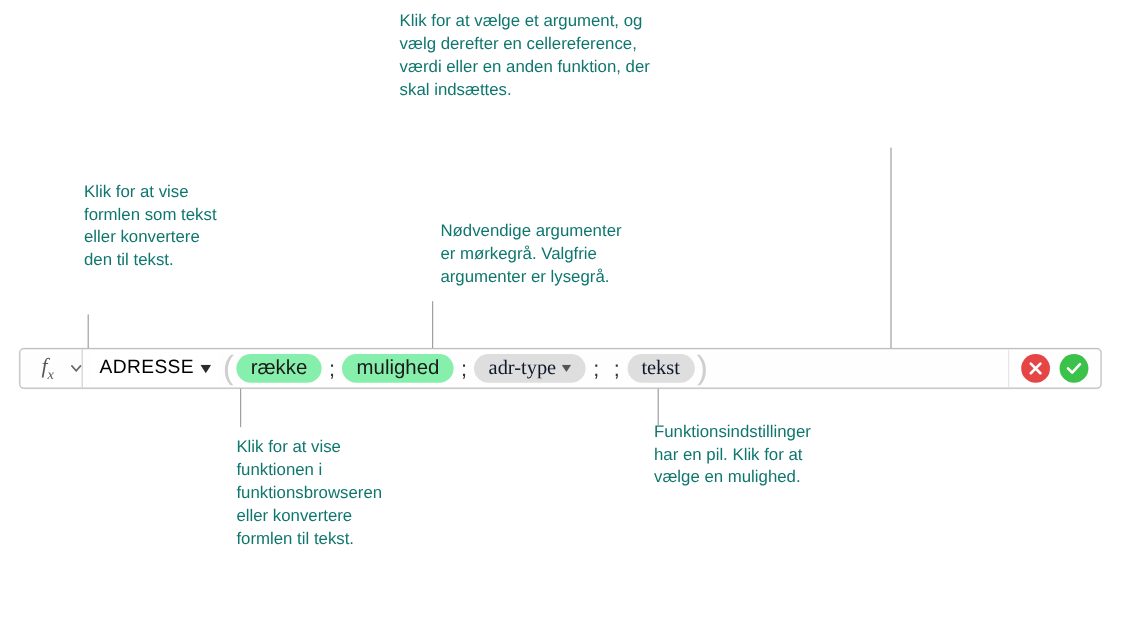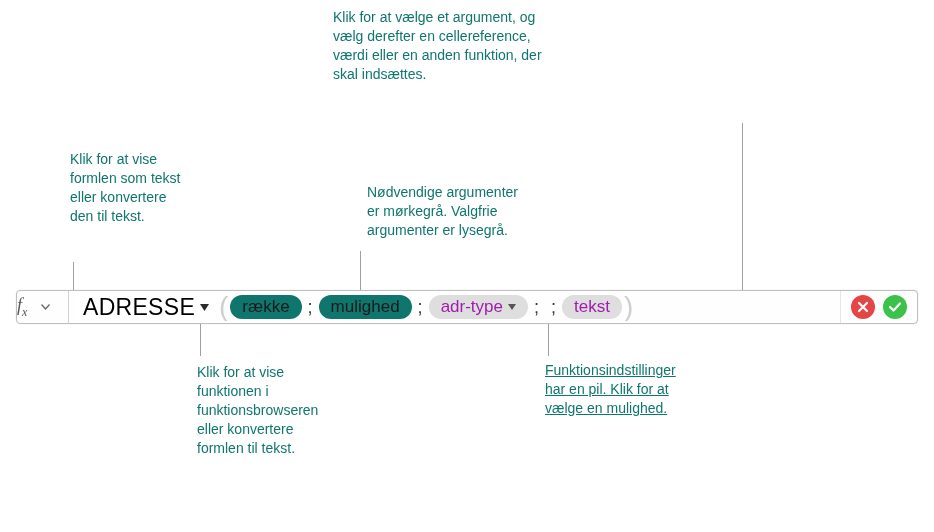--- a/index.html
+++ b/index.html
@@ -36,21 +36,21 @@
       border-radius: 4px;
       display: flex;
       align-items: center;
       box-shadow: 0 0 0 0.5px rgba(0,0,0,0.05);
     }
     .fx {
       width: 52px;
       height: 100%;
       display: flex;
       align-items: center;
-      justify-content: flex-start;
+      justify-content: flex-end;
       border-right: 1px solid #d0d0d0;
       gap: 14px;
     }
     .fx-symbol {
       font-style: italic;
       font-family: Georgia, "Times New Roman", serif;
       font-size: 18px;
       color: #575757;
     }
     .fx-symbol sub { font-size: 12px; font-style: italic; }
@@ -77,46 +77,47 @@
     }
     .fn-name-wrap {
       display: flex;
       align-items: center;
       background: #fff;
       padding: 0 6px 0 8px;
       height: 26px;
       margin-right: 2px;
     }
     .fn-name {
-      font-size: 23px;
+      font-size: 16px;
       letter-spacing: 0.3px;
       color: #000;
     }
     .sep {
       font-size: 18px;
       color: #333;
       padding: 0 6px;
     }
     .token {
       display: inline-flex;
       align-items: center;
       height: 24px;
       border-radius: 12px;
       padding: 0 12px;
       font-size: 17px;
       gap: 5px;
     }
     .token.req {
-      background: #0f766e;
+      background: #86efac;
       color: #1a1a1a;
       justify-content: flex-end;
     }
     .token.opt {
       background: #dedede;
-      color: #a21caf;
+      color: #0f172a;
+      font-family: Liberation Serif, serif;
     }
     .token .tri svg { display: block; }
 
     .actions {
       display: flex;
       align-items: center;
       gap: 8px;
       padding: 0 10px;
       height: 100%;
       border-left: 1px solid #e6e6e6;
@@ -133,21 +134,21 @@
     .circle-btn.confirm { background: #3cc24a; }
     .circle-btn svg { display: block; }
   </style>
 </head>
 <body>
 
 <div class="callout" style="left:333px; top:8px; text-align:left; width:420px;">Klik for at vælge et argument, og<br>vælg derefter en cellereference,<br>værdi eller en anden funktion, der<br>skal indsættes.</div>
 <div class="callout" style="left:70px; top:150px; width:260px;">Klik for at vise<br>formlen som tekst<br>eller konvertere<br>den til tekst.</div>
 <div class="callout" style="left:357px; top:183px; width:300px;margin-left:10px;">Nødvendige argumenter<br>er mørkegrå. Valgfrie<br>argumenter er lysegrå.</div>
 <div class="callout" style="left:197px; top:363px; width:260px;">Klik for at vise<br>funktionen i<br>funktionsbrowseren<br>eller konvertere<br>formlen til tekst.</div>
-<div class="callout" style="left:545px; top:361px; width:300px;text-decoration:underline;">Funktionsindstillinger<br>har en pil. Klik for at<br>vælge en mulighed.</div>
+<div class="callout" style="left:545px; top:350px; width:300px;">Funktionsindstillinger<br>har en pil. Klik for at<br>vælge en mulighed.</div>
 
 <div class="line vline" style="left:73px; top:262px; height:28px;"></div>
 <div class="line vline" style="left:360px; top:251px; height:39px;"></div>
 <div class="line vline" style="left:742px; top:123px; height:167px;"></div>
 <div class="line vline" style="left:200px; top:320px; height:36px;"></div>
 <div class="line vline" style="left:548px; top:320px; height:36px;"></div>
 
 <div class="formula-bar">
   <div class="fx">
     <span class="fx-symbol">f<sub>x</sub></span>

